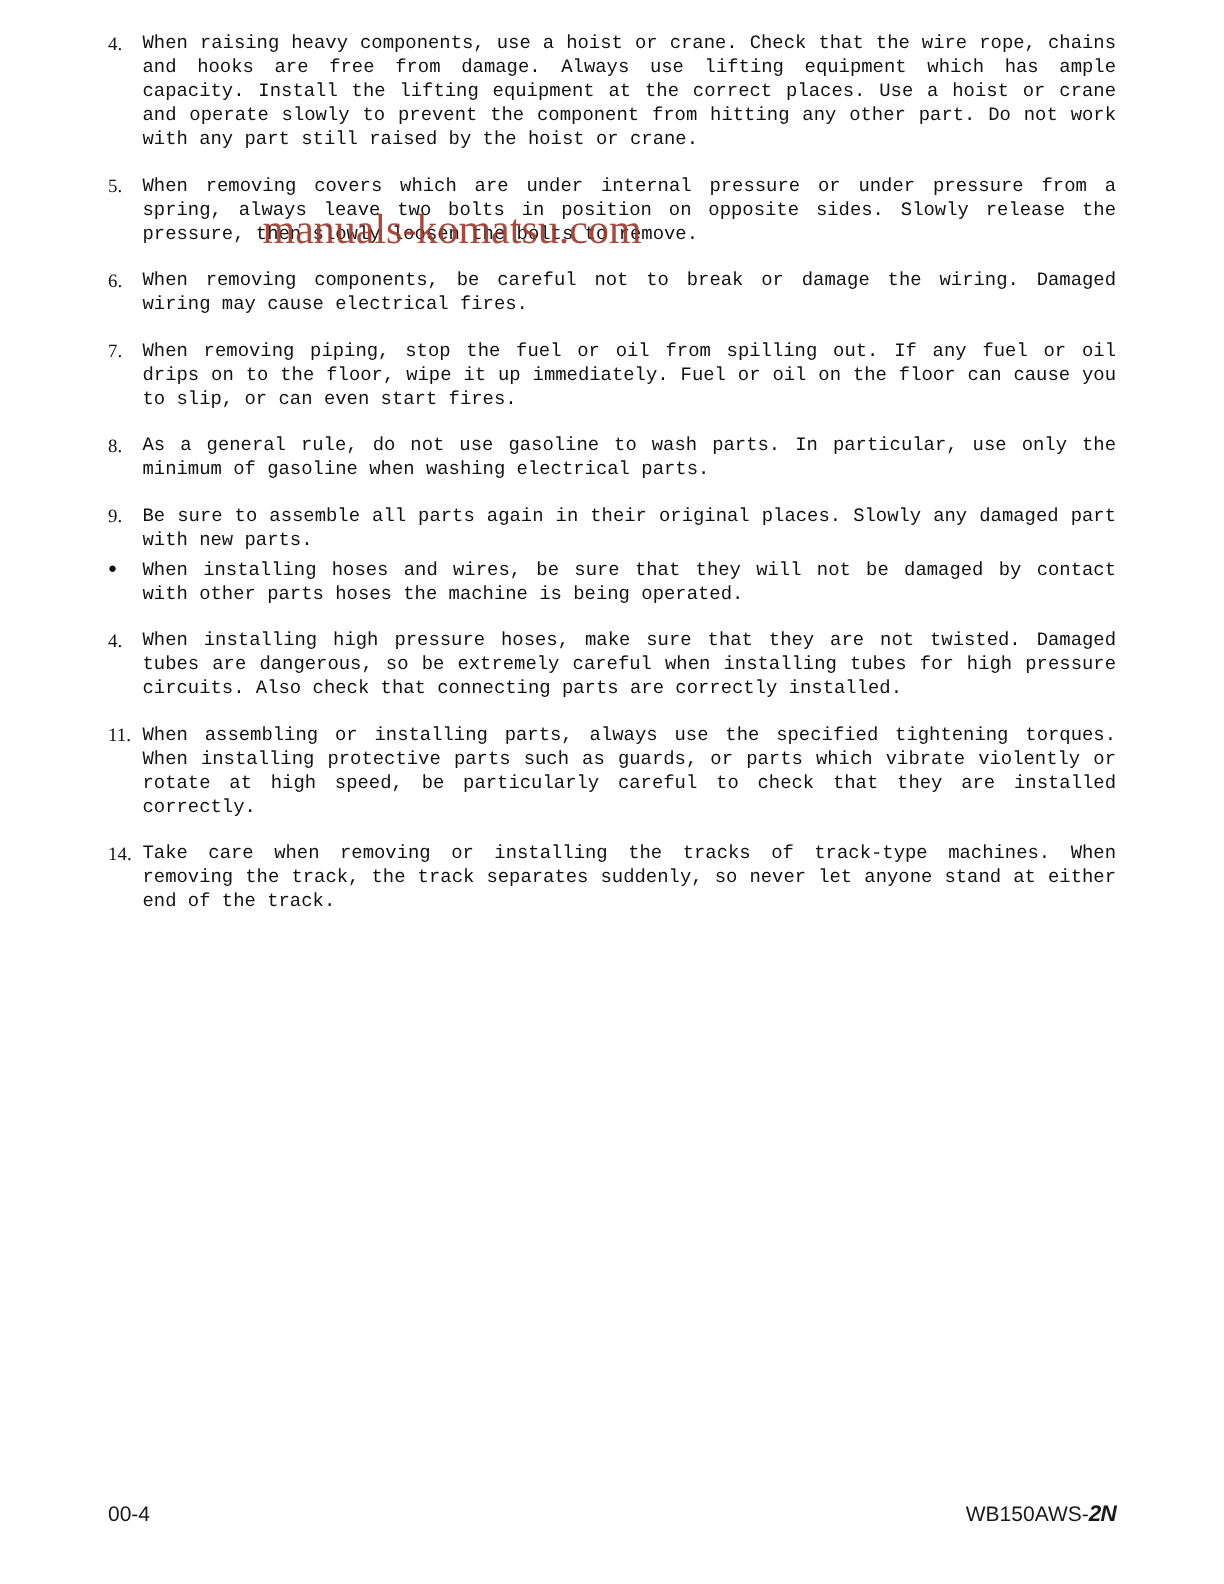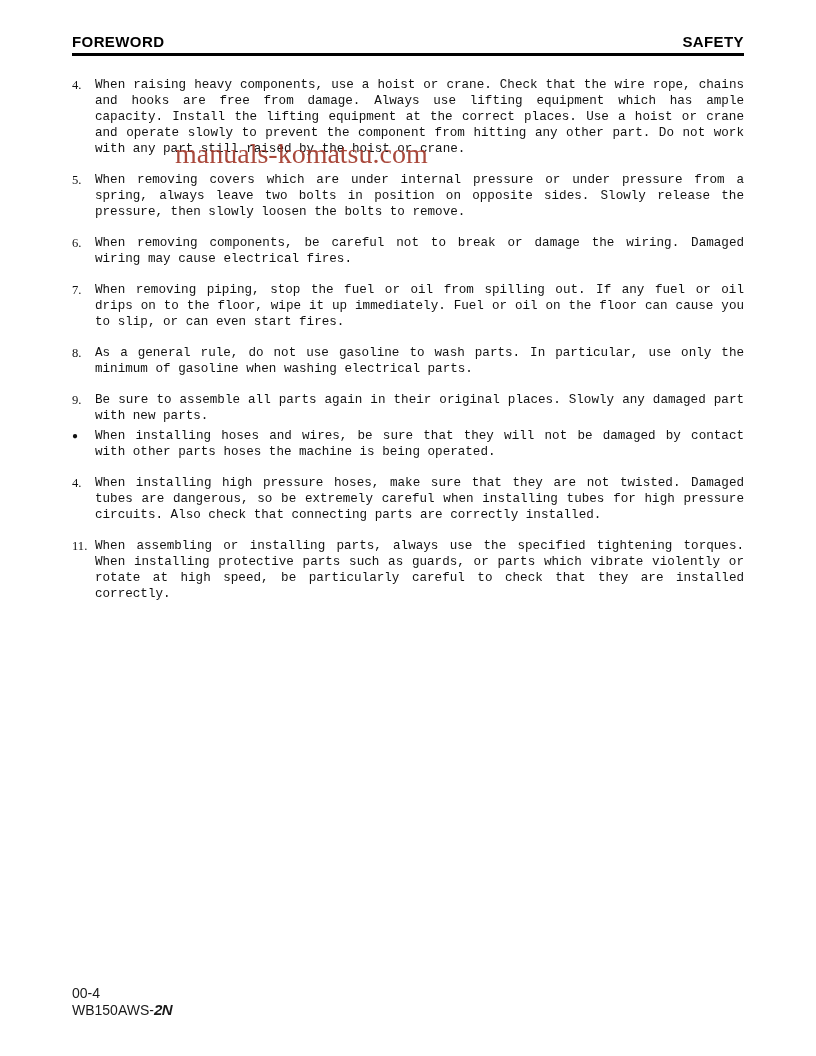--- a/index.html
+++ b/index.html
@@ -82,43 +82,38 @@
     position: absolute;
     left: 72px;
     right: 72px;
     bottom: 38px;
     display: flex;
     justify-content: space-between;
     align-items: baseline;
     font-family: "Liberation Sans", sans-serif;
     font-size: 14px;
     color: #1a1a1a;
-    flex-direction: column;
   }
   .model {
     font-size: 14px;
   }
   .model .model-suffix {
     font-weight: bold;
     font-size: 15px;
     letter-spacing: -0.5px;
     font-style: italic;
   }
 </style>
 </head>
 <body>
 
 <div class="page">
 
   <div class="content">
 
-    <div class="header-row">
-      <span>FOREWORD</span>
-      <span>SAFETY</span>
-    </div>
 
     <div class="list">
 
       <div class="item">
         <span class="marker">4.</span>
         <span class="text">When raising heavy components, use a hoist or crane. Check that the wire rope, chains and hooks are free from damage. Always use lifting equipment which has ample capacity. Install the lifting equipment at the correct places. Use a hoist or crane and operate slowly to prevent the component from hitting any other part. Do not work with any part still raised by the hoist or crane.</span>
       </div>
 
       <div class="item">
         <span class="marker">5.</span>
@@ -155,20 +150,24 @@
         <span class="text">When installing high pressure hoses, make sure that they are not twisted. Damaged tubes are dangerous, so be extremely careful when installing tubes for high pressure circuits. Also check that connecting parts are correctly installed.</span>
       </div>
 
       <div class="item">
         <span class="marker wide">11.</span>
         <span class="text">When assembling or installing parts, always use the specified tightening torques. When installing protective parts such as guards, or parts which vibrate violently or rotate at high speed, be particularly careful to check that they are installed correctly.</span>
       </div>
 
 
 
+      <div class="item">
+        <span class="marker wide">14.</span>
+        <span class="text">Take care when removing or installing the tracks of track-type machines. When removing the track, the track separates suddenly, so never let anyone stand at either end of the track.</span>
+      </div>
 
     </div>
   </div>
 
   <div class="watermark">manuals-komatsu.com</div>
 
   <div class="footer">
     <span>00-4</span>
     <span class="model"><span>WB150AWS-</span><span class="model-suffix">2N</span></span>
   </div>

